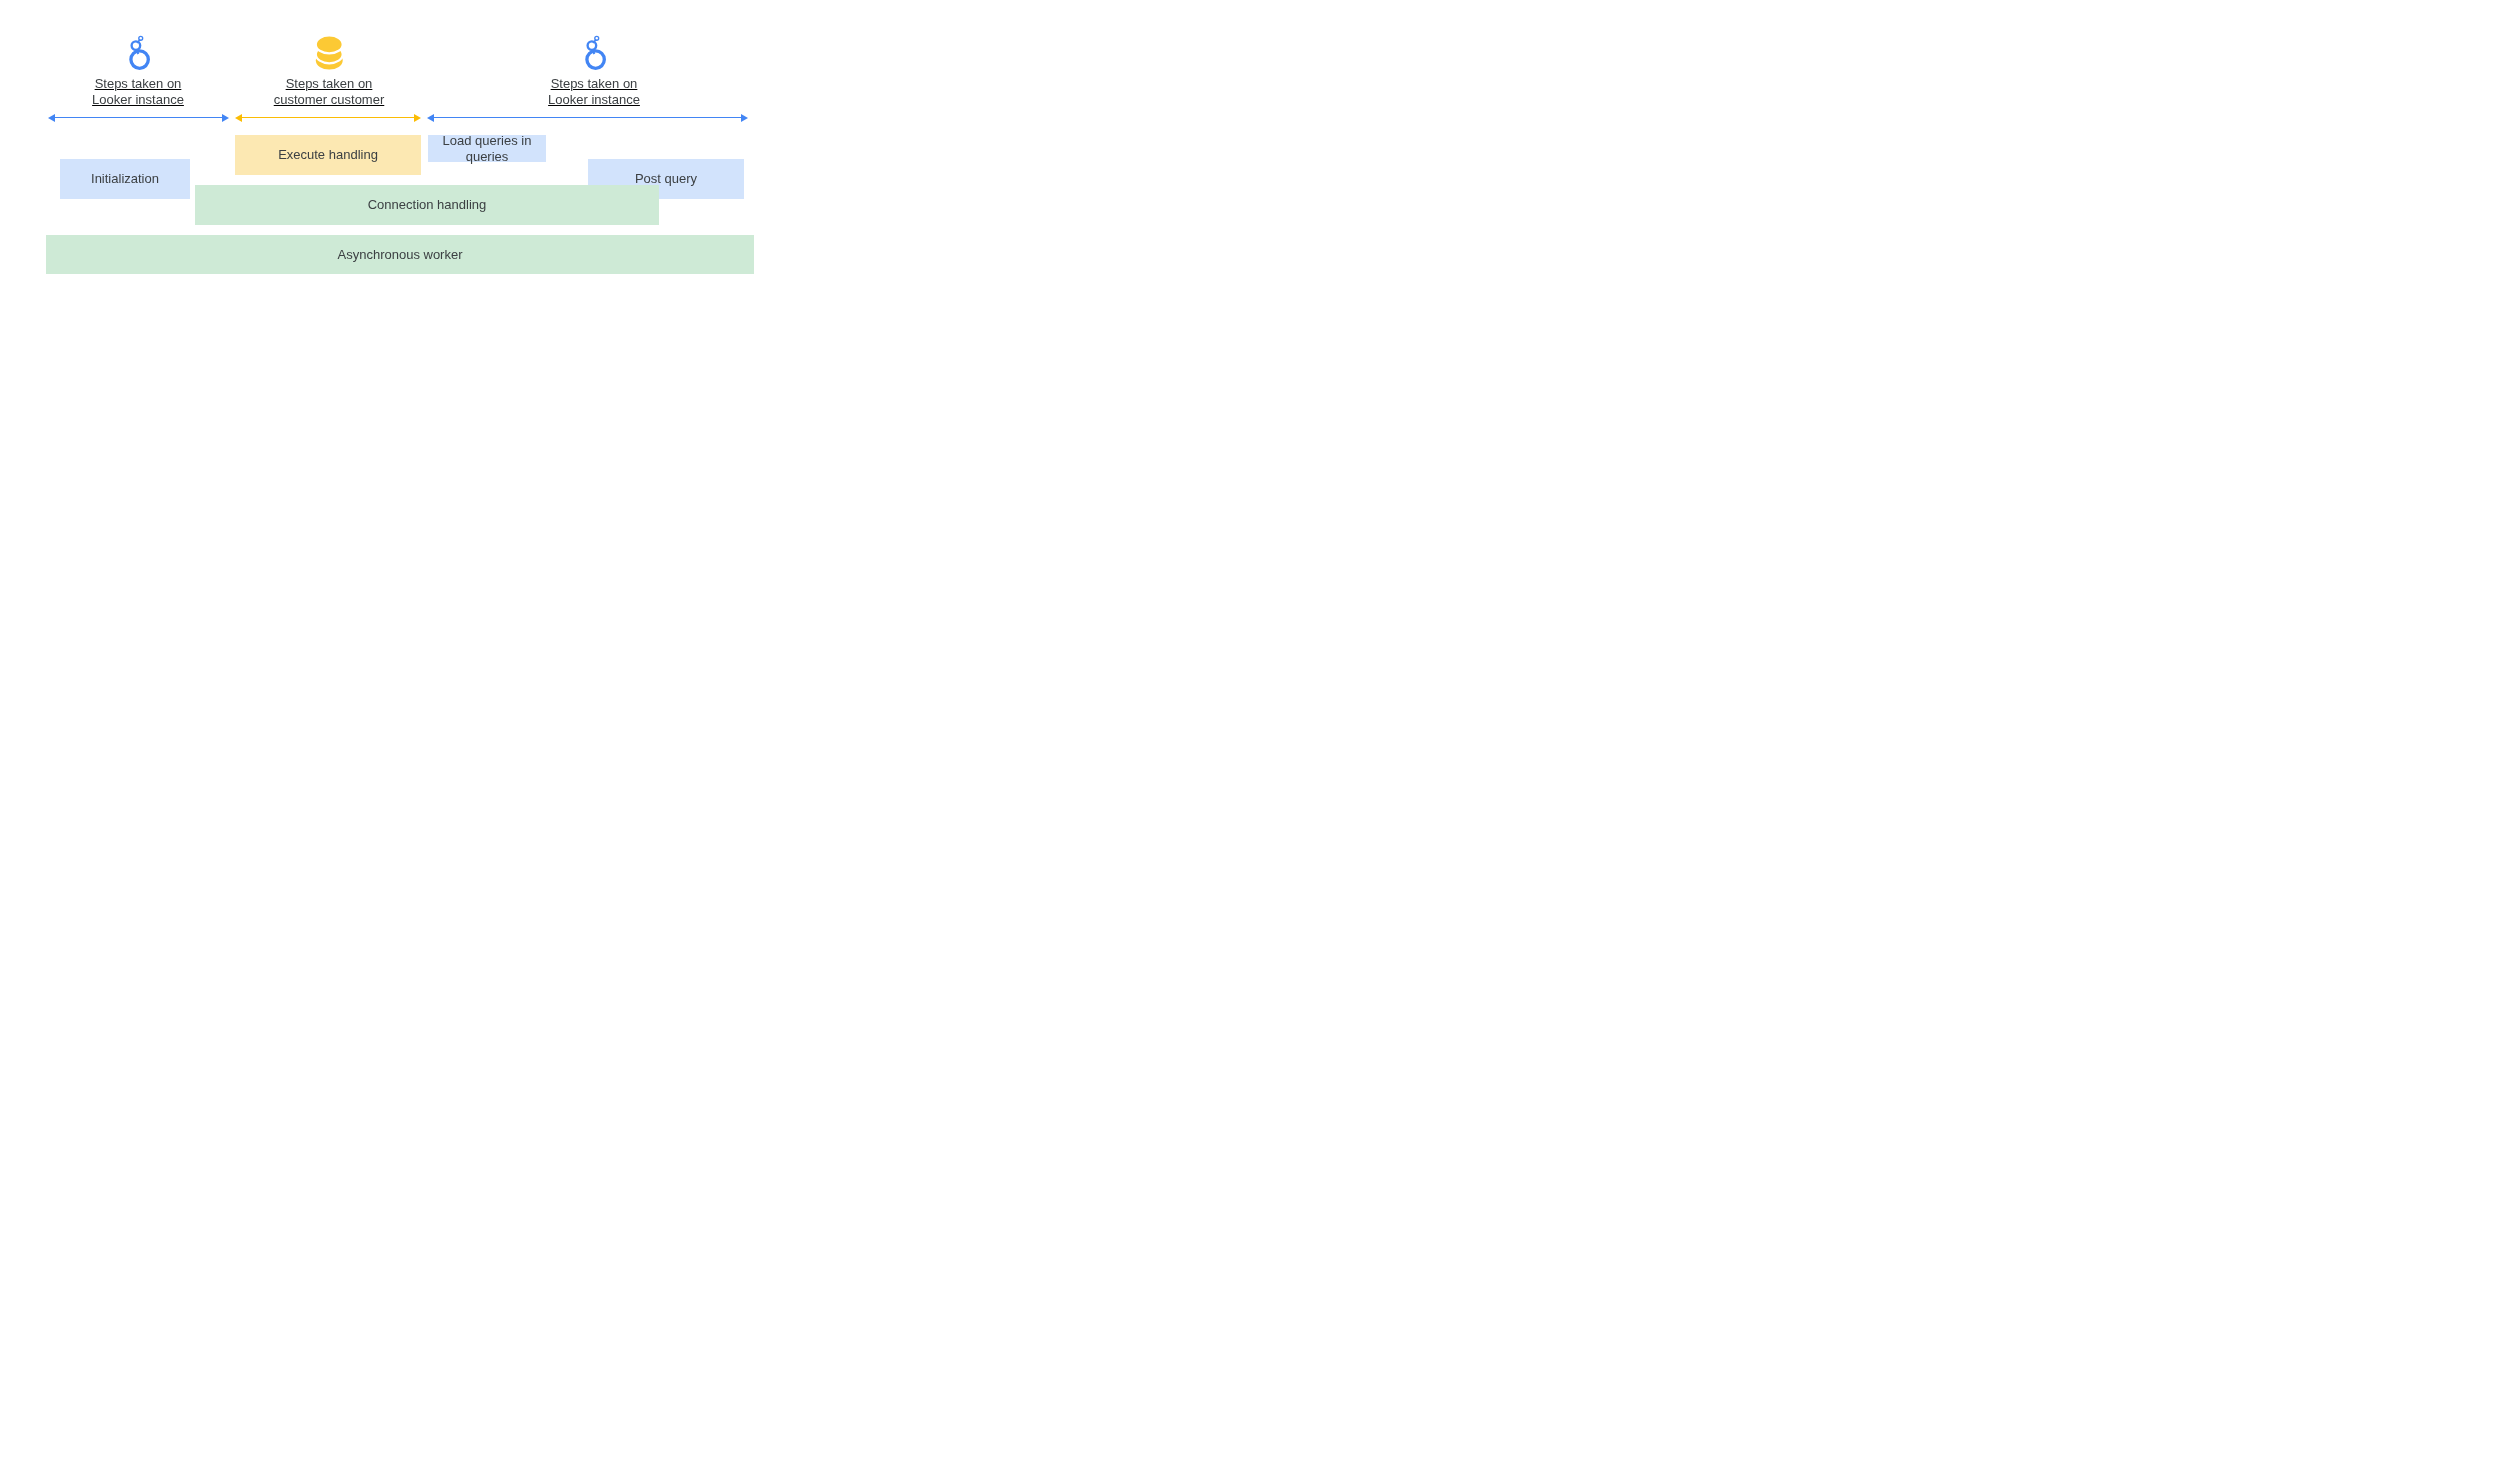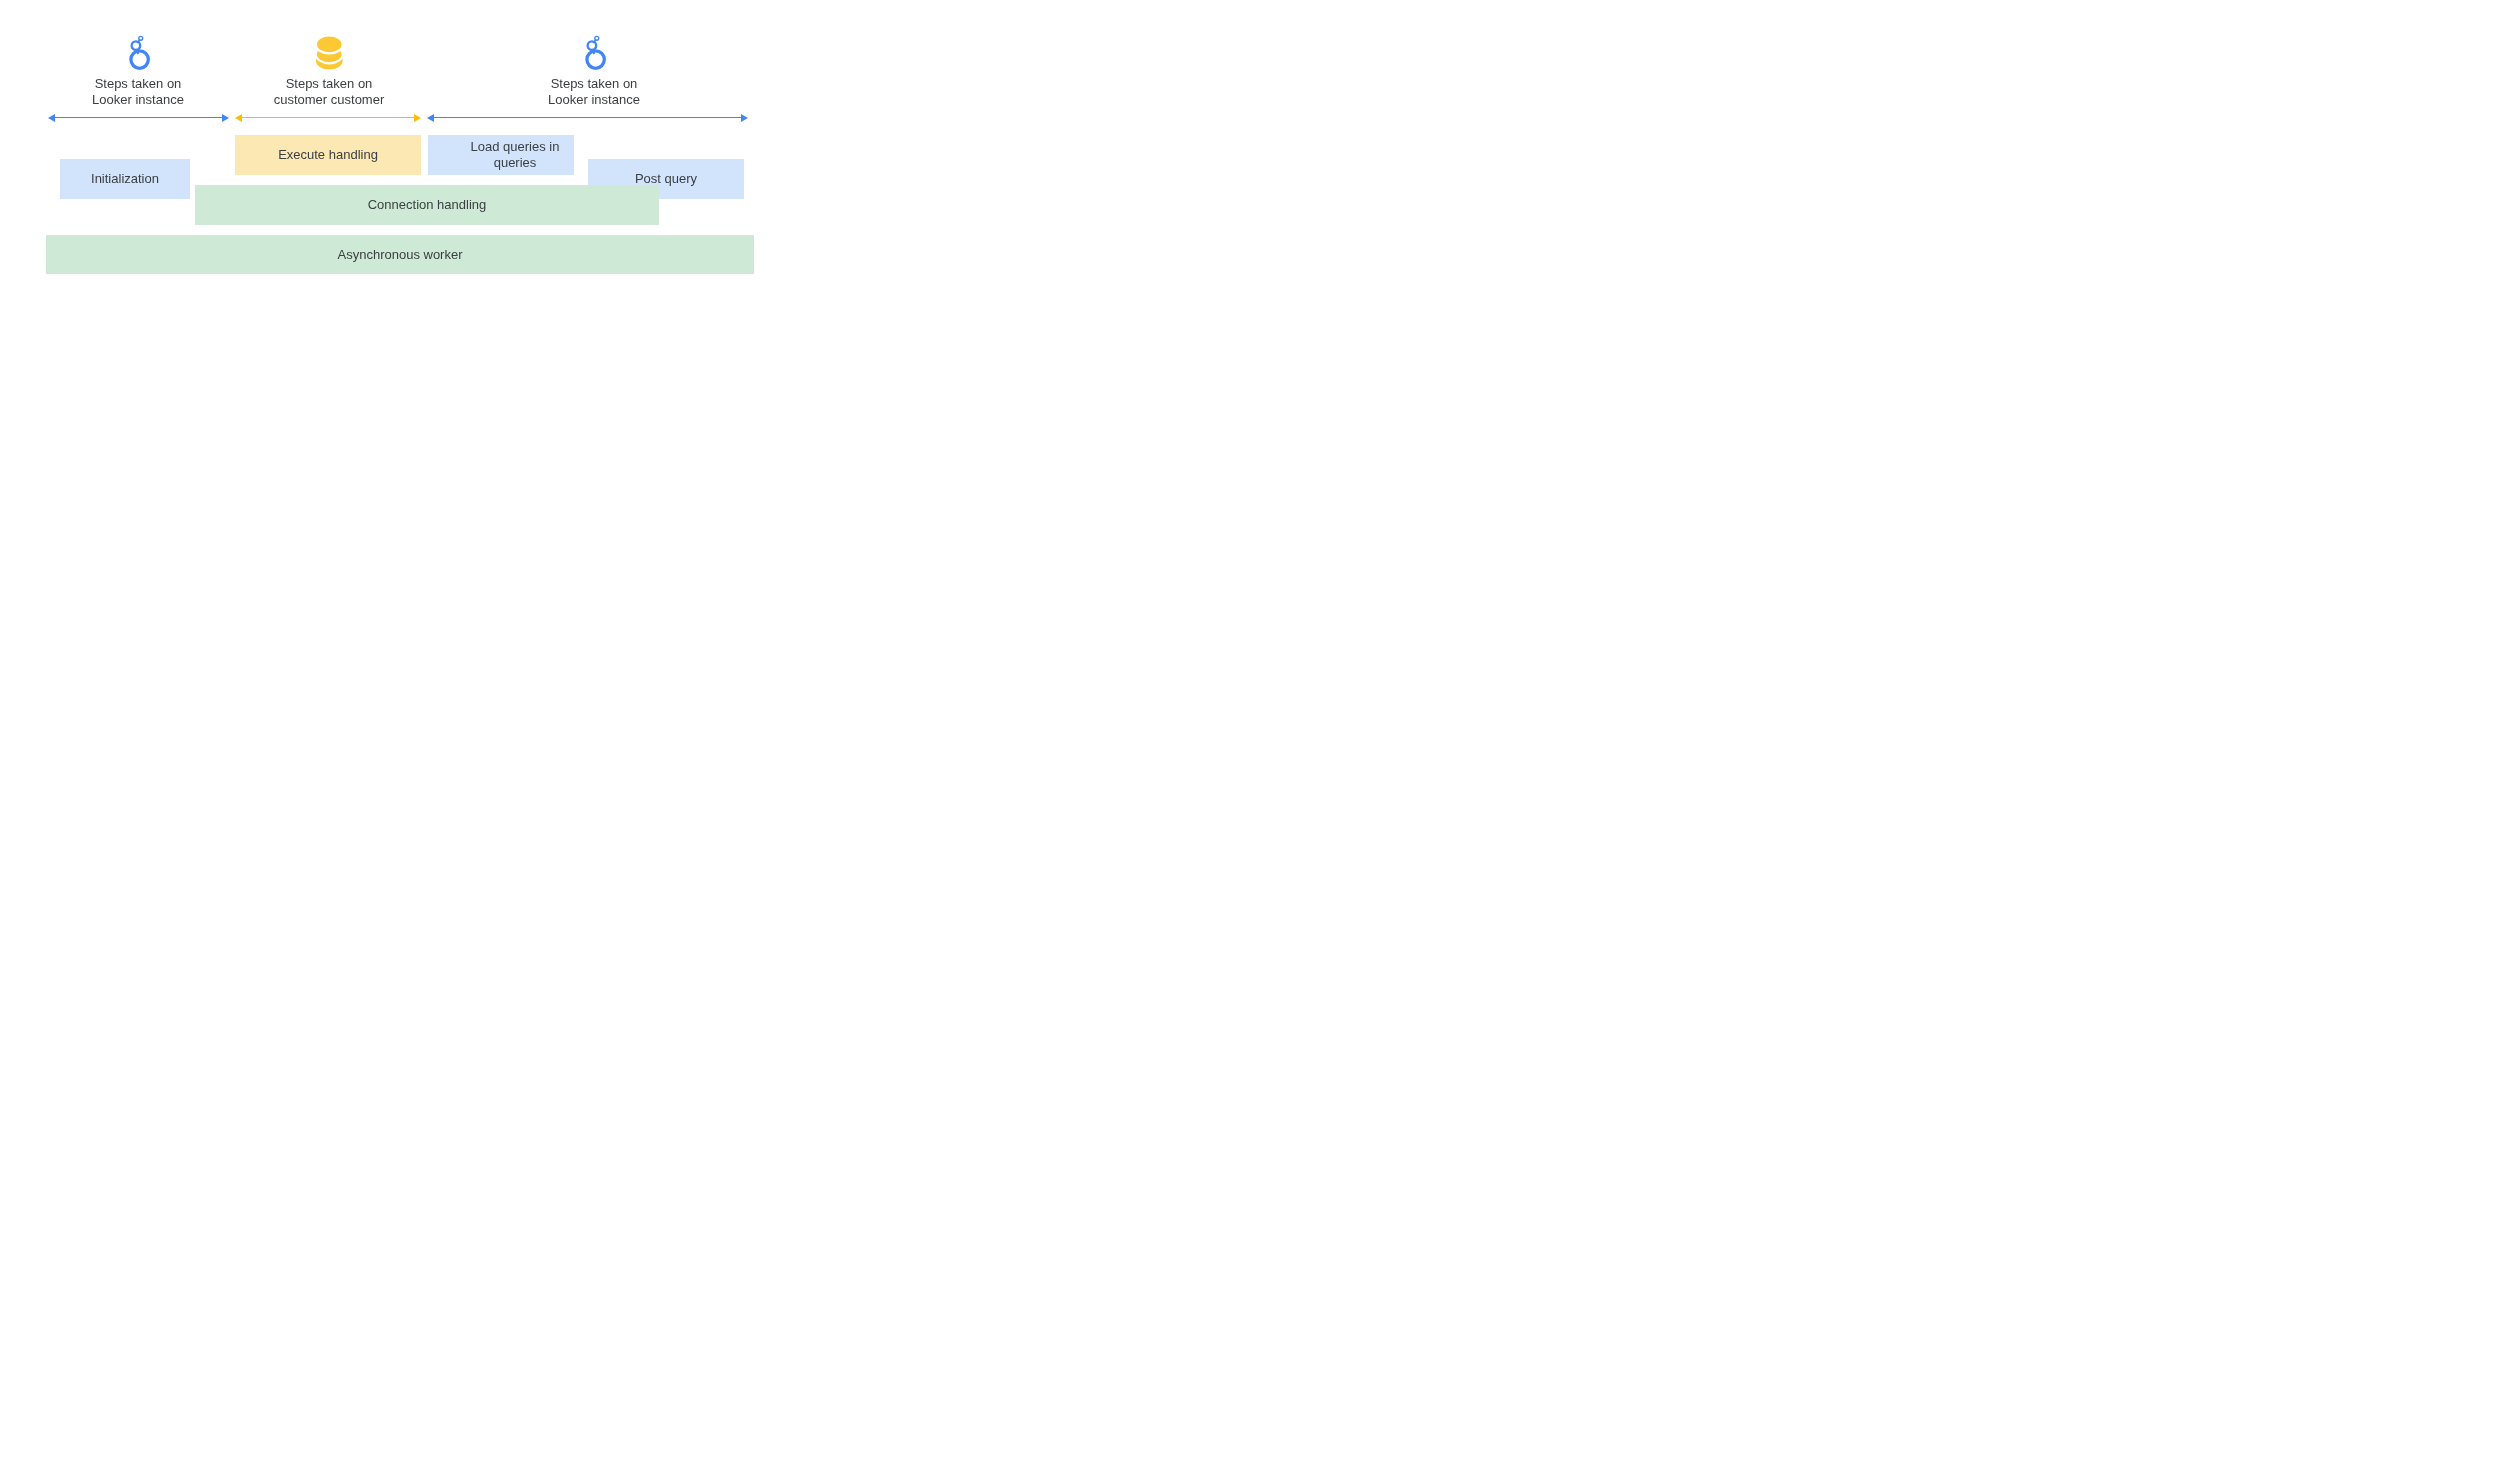--- a/index.html
+++ b/index.html
@@ -4,21 +4,21 @@
 <style>
   html,body{margin:0;padding:0;background:#ffffff;}
   .canvas{
     position:relative;
     width:800px;height:295px;
     background:#ffffff;
     font-family:"Liberation Sans", sans-serif;
     overflow:hidden;
   }
   
-  .hgroup{position:absolute;display:flex;flex-direction:column;align-items:center;}
+  .hgroup{position:absolute;display:flex;flex-direction:column;align-items:center;text-decoration:underline;}
   .hicon{height:35px;display:flex;align-items:flex-end;justify-content:center;}
   .hlabel{
     margin-top:5.5px;
     font-size:13px;line-height:16.5px;color:#3c4043;
     text-align:center;white-space:nowrap;
   }
   
   .arrow{position:absolute;top:113px;height:9px;display:flex;align-items:center;}
   .arrow .head-l{width:0;height:0;border-top:4.5px solid transparent;border-bottom:4.5px solid transparent;border-right:7.5px solid;}
   .arrow .head-r{width:0;height:0;border-top:4.5px solid transparent;border-bottom:4.5px solid transparent;border-left:7.5px solid;}
@@ -104,21 +104,21 @@
   <div class="arrow blue" style="left:427px;width:321px;">
     <span class="head-l"></span>
     <span class="shaft"></span>
     <span class="head-r"></span>
   </div>
 
   <div class="box box-yellow" style="left:235px;top:135px;width:186px;height:40px;">
     <span>Execute handling</span>
   </div>
 
-  <div class="box box-blue" style="left:428px;top:135px;width:118px;height:40px;padding-left:28px;">
+  <div class="box box-blue" style="left:428px;top:135px;width:118px;height:27px;">
     <span>
       <span style="display:block;">Load queries in</span>
       <span style="display:block;">queries</span>
     </span>
   </div>
 
   <div class="box box-blue" style="left:60px;top:159px;width:130px;height:40px;">
     <span>Initialization</span>
   </div>
 

